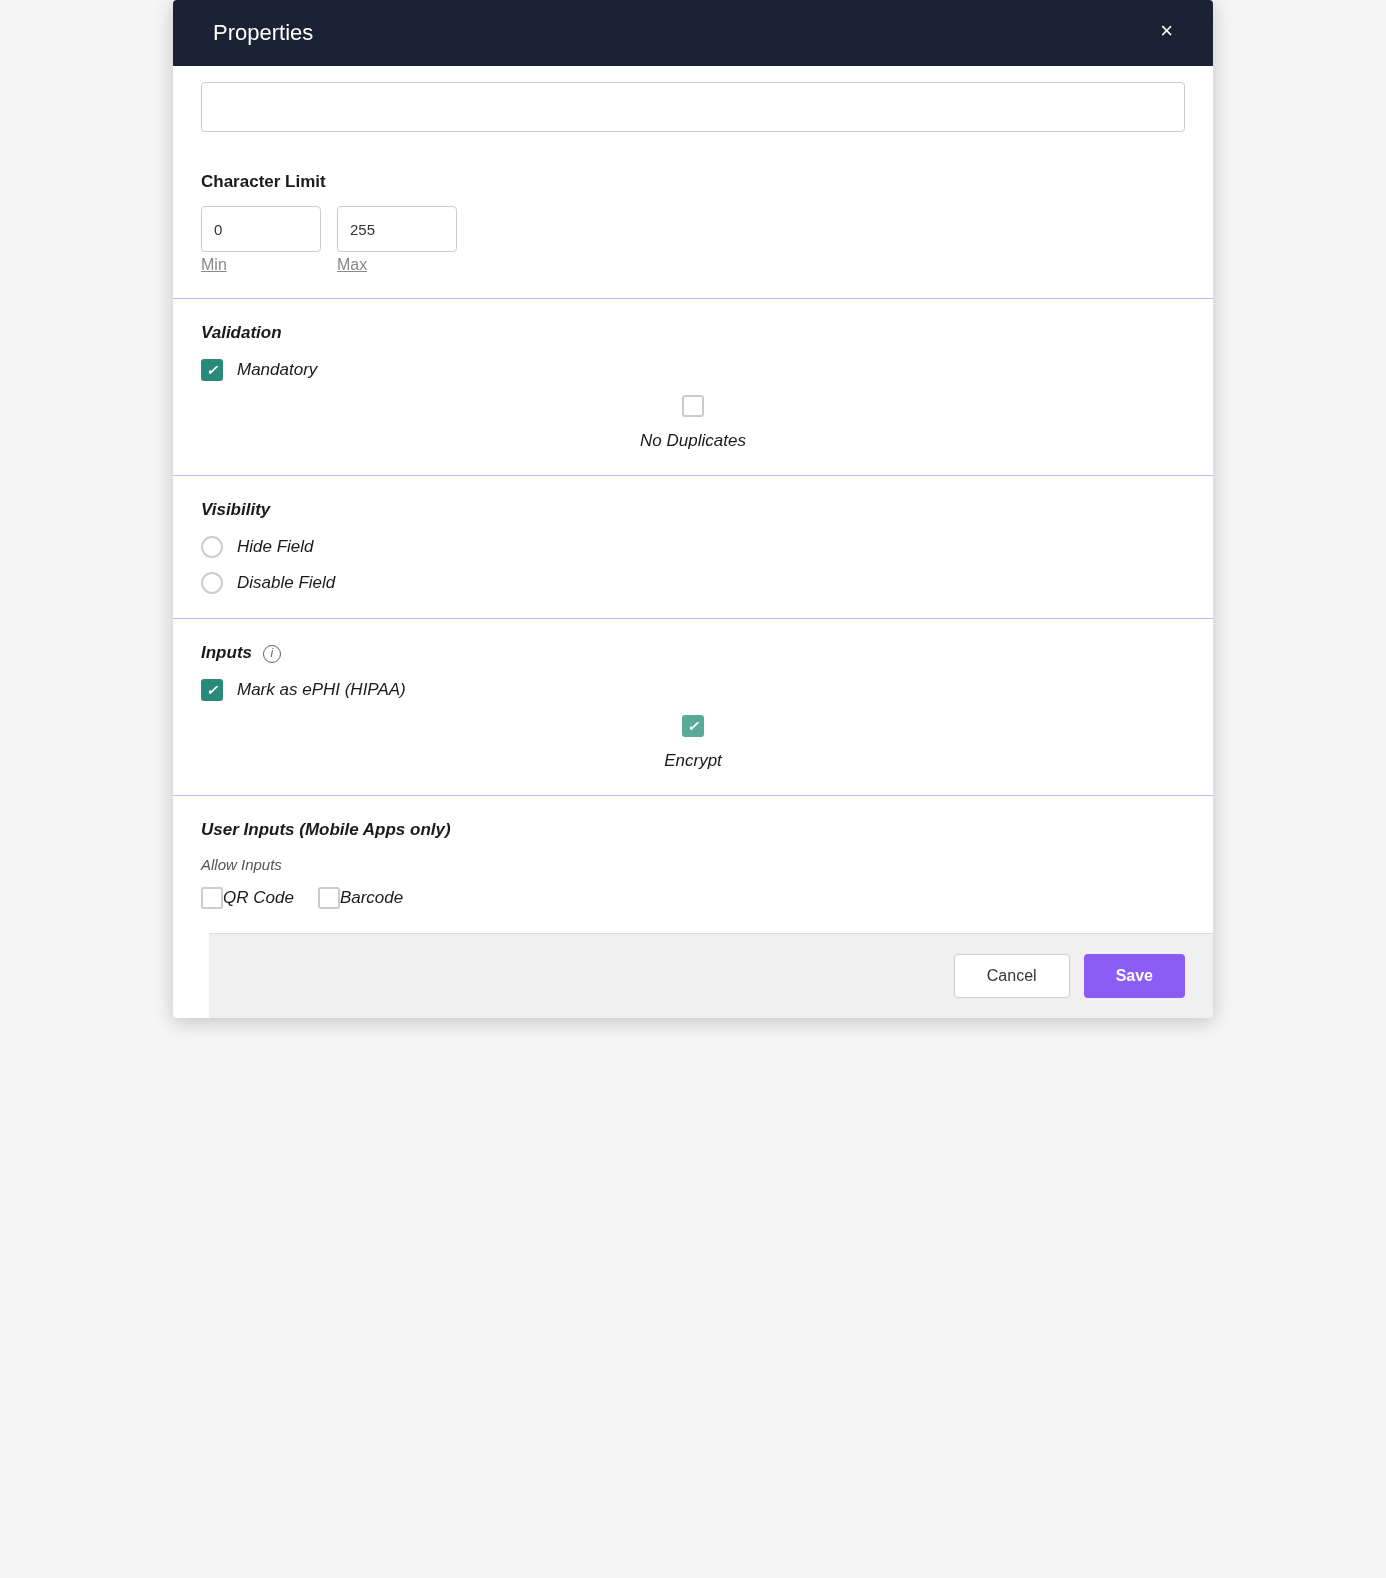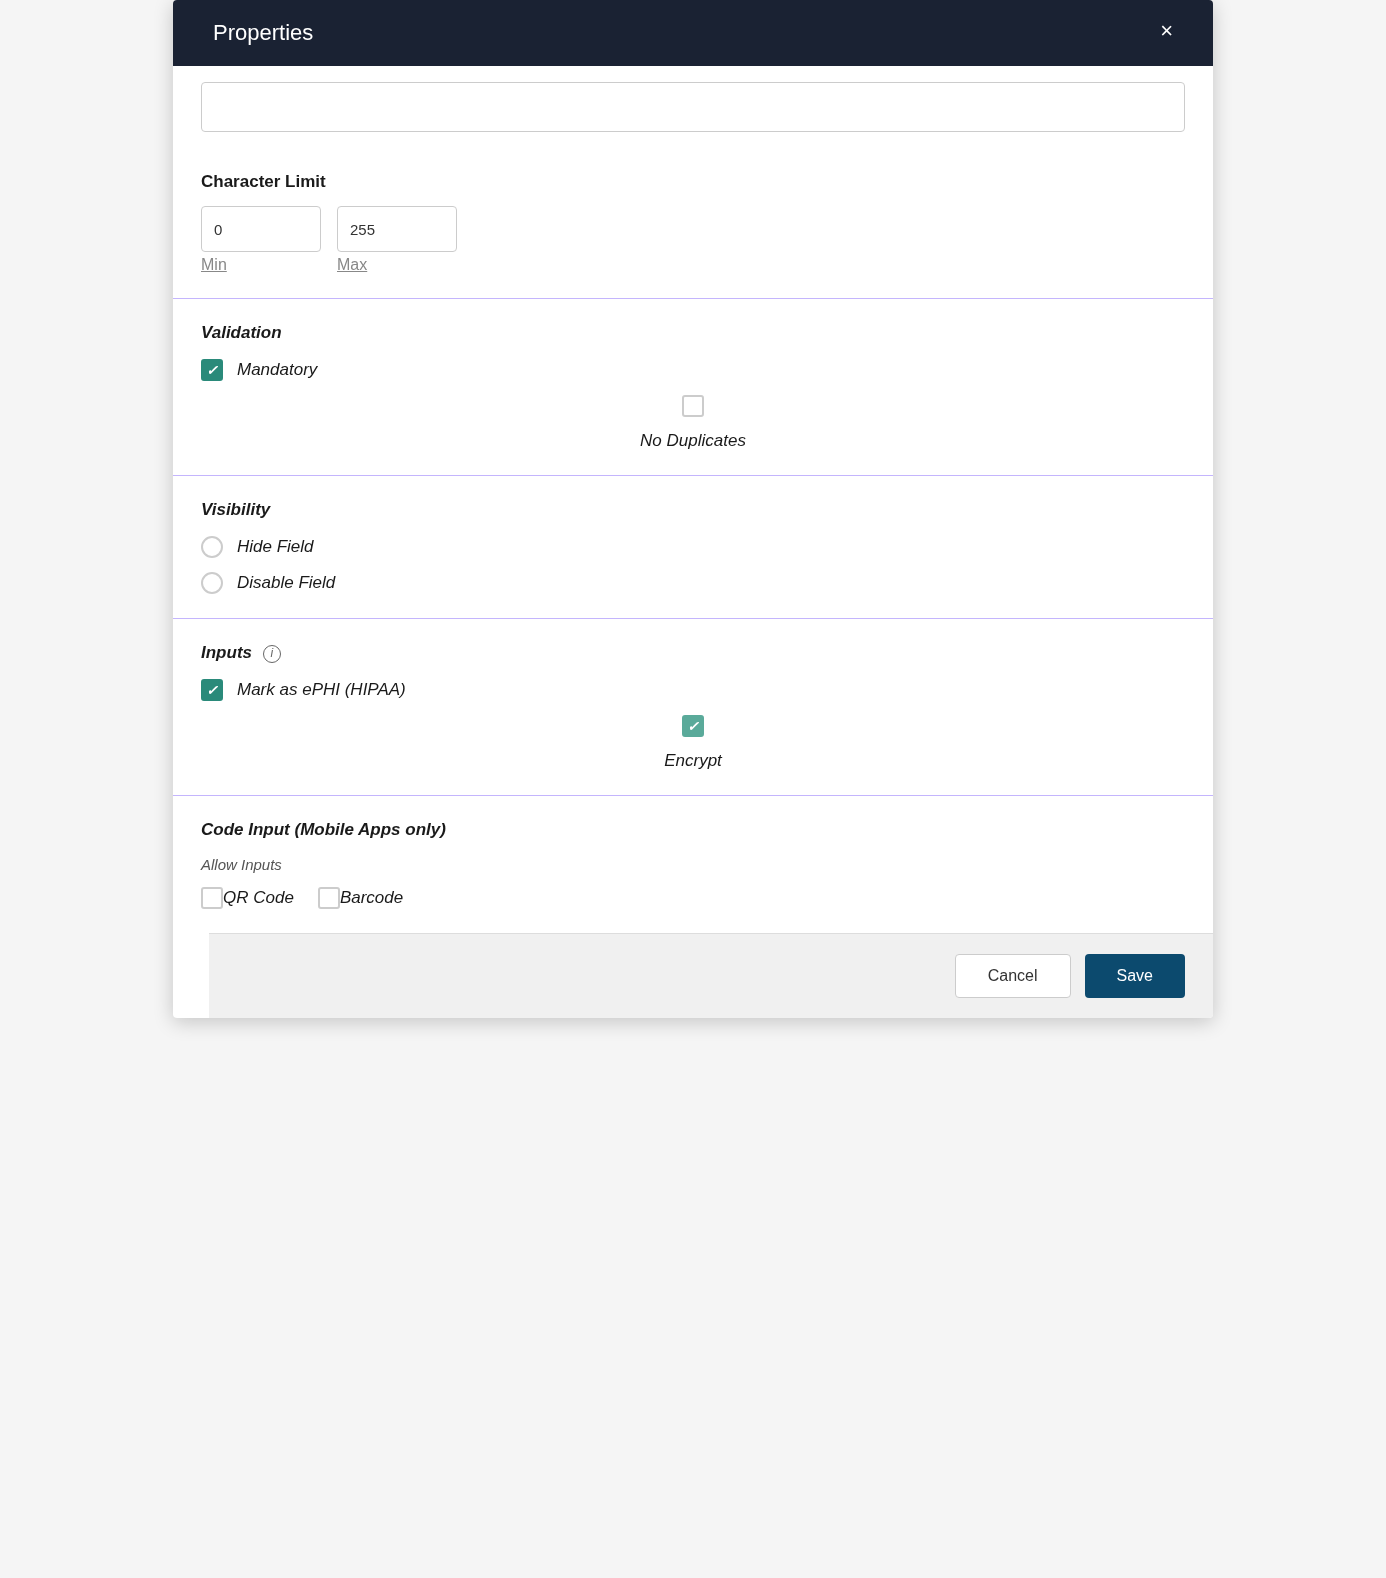--- a/index.html
+++ b/index.html
@@ -202,25 +202,25 @@
       border-radius: 4px;
       background: #fff;
       font-size: 16px;
       cursor: pointer;
       color: #333;
     }
     .btn-save {
       padding: 12px 32px;
       border: none;
       border-radius: 4px;
-      background: #0c4a6e;
+      background: #8b5cf6;
       color: #fff;
       font-size: 16px;
       cursor: pointer;
-      font-weight: 400;
+      font-weight: 700;
     }
   </style>
 </head>
 <body>
 
 <div class="modal">
 
   <div class="modal-header">
     <h1>Properties</h1>
     <button class="close-btn">×</button>
@@ -285,21 +285,21 @@
       </div>
       <div class="checkbox-row">
         <div class="custom-checkbox checked-light">
           <span class="checkmark">✓</span>
         </div>
         <span class="checkbox-label">Encrypt</span>
       </div>
     </div>
 
     <div class="section">
-      <div class="section-title">Code Input (Mobile Apps only)</div>
+      <div class="section-title">User Inputs (Mobile Apps only)</div>
       <div class="allow-inputs-label">Allow Inputs</div>
       <div class="input-options-row">
         <div class="input-option">
           <div class="custom-checkbox"></div>
           <span class="checkbox-label">QR Code</span>
         </div>
         <div class="input-option">
           <div class="custom-checkbox"></div>
           <span class="checkbox-label">Barcode</span>
         </div>

